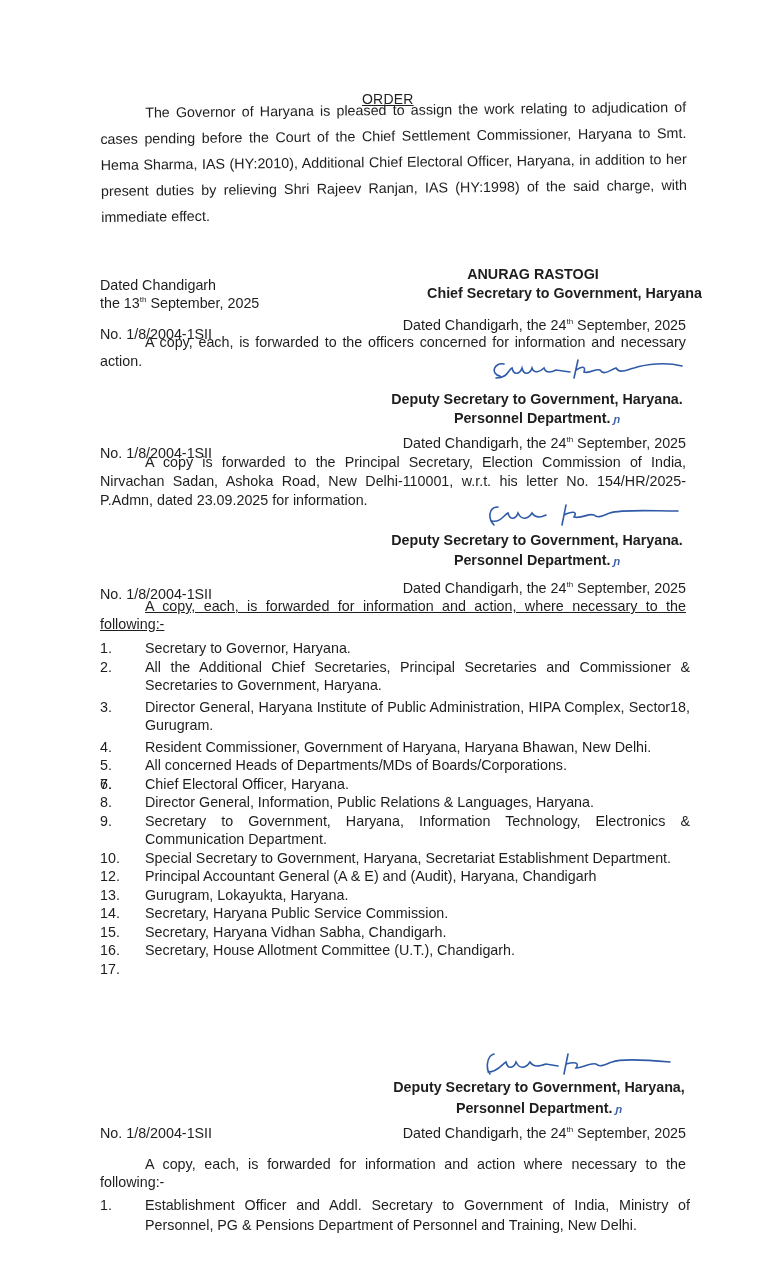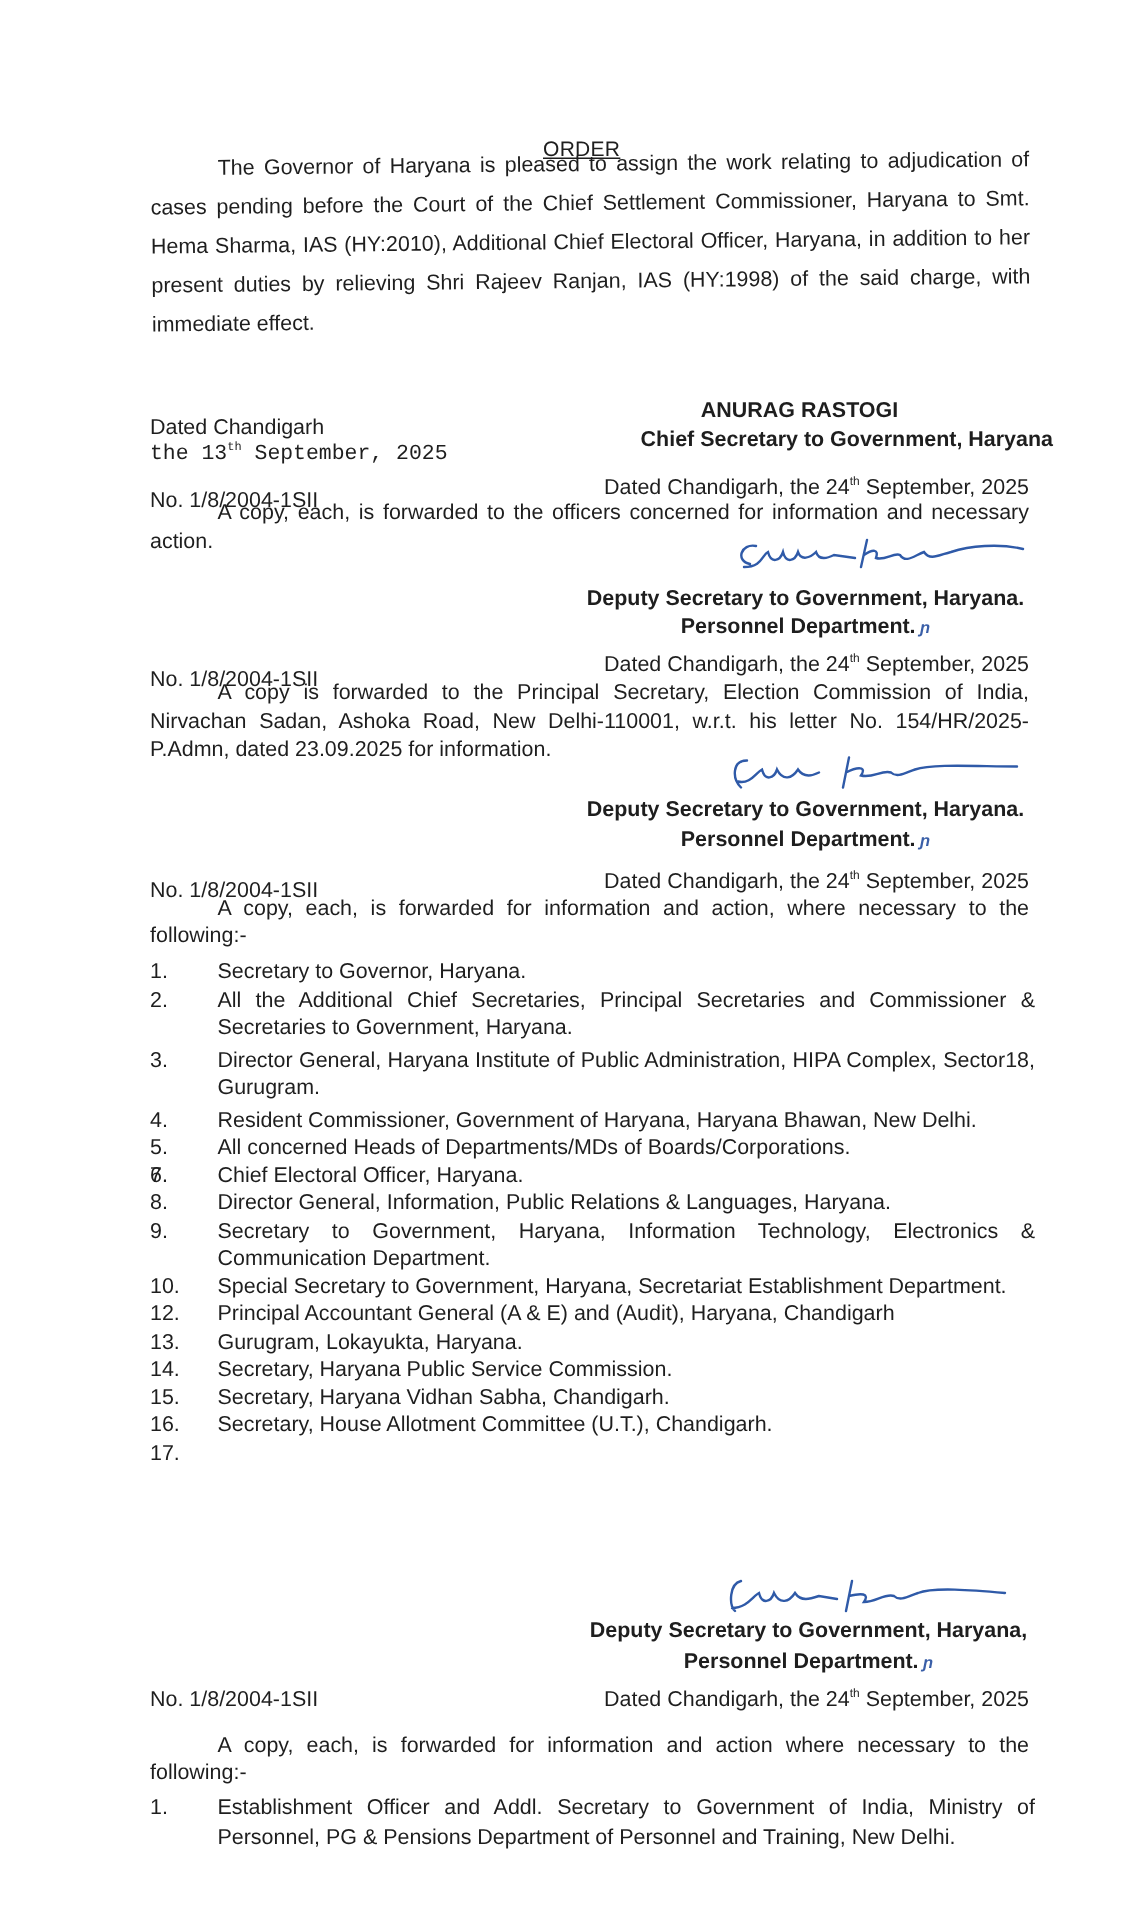--- a/index.html
+++ b/index.html
@@ -28,21 +28,21 @@
 </head>
 <body>
 
 <div class="page">
 
   <div class="abs title">ORDER</div>
 
   <div class="para indent body1">The Governor of Haryana is pleased to assign the work relating to adjudication of cases pending before the Court of the Chief Settlement Commissioner, Haryana to Smt. Hema Sharma, IAS (HY:2010), Additional Chief Electoral Officer, Haryana, in addition to her present duties by relieving Shri Rajeev Ranjan, IAS (HY:1998) of the said charge, with immediate effect.</div>
 
   <div class="abs" style="left:100px; top:260px;">Dated Chandigarh</div>
-  <div class="abs" style="left:100px; top:278px;font-family:Liberation Mono, monospace;"><span>the 13</span><sup>th</sup><span> September, 2025</span></div>
+  <div class="abs" style="left:100px; top:278px;"><span>the 13</span><sup>th</sup><span> September, 2025</span></div>
 
   <div class="right-col" style="top:249px;">ANURAG RASTOGI</div>
   <div class="right-col" style="top:268px; left:396px;text-align:right;">Chief Secretary to Government, Haryana</div>
 
   <div class="no" style="top:309px;">No. 1/8/2004-1SII</div>
   <div class="date-right" style="top:300px;"><span>Dated Chandigarh, the 24</span><sup>th</sup><span> September, 2025</span></div>
   <div class="para indent" style="top:317px; line-height:19px;">A copy, each, is forwarded to the officers concerned for information and necessary action.</div>
   <div class="sig" style="left:486px; top:338px;">
     <svg width="200" height="30" viewBox="0 0 200 30">
       <path d="M14 22 C 4 20, 8 8, 18 10 M10 24 C 22 24, 22 16, 26 14 C 28 22, 34 20, 36 14 C 38 22, 44 20, 46 14 C 48 20, 54 18, 58 14 C 60 20, 66 18, 70 16 L 84 18 M 92 6 L 88 24 M 90 16 C 96 12, 100 12, 98 18 C 104 20, 110 14, 114 16 C 118 22, 124 16, 130 14 C 134 20, 140 16, 148 14 C 160 10, 180 8, 196 12" fill="none" stroke="#2f5aa8" stroke-width="1.6" stroke-linecap="round"></path>
@@ -57,21 +57,21 @@
   <div class="sig" style="left:482px; top:485px;">
     <svg width="200" height="30" viewBox="0 0 200 30">
       <path d="M16 6 C 6 6, 6 18, 12 24 M 10 20 C 18 22, 22 14, 26 12 C 28 20, 34 18, 36 12 C 40 20, 46 18, 50 12 C 54 18, 60 16, 64 14 M 84 4 L 80 24 M 82 14 C 90 10, 96 10, 92 16 C 100 18, 106 12, 112 14 C 116 18, 122 14, 128 12 C 140 8, 170 10, 196 10" fill="none" stroke="#2f5aa8" stroke-width="1.6" stroke-linecap="round"></path>
     </svg>
   </div>
   <div class="right-col" style="top:515px; left:384px; width:306px;">Deputy Secretary to Government, Haryana.</div>
   <div class="right-col" style="top:535px; left:384px; width:306px;"><span>Personnel Department.</span><span class="initial">ɲ</span></div>
 
   <div class="no" style="top:569px;">No. 1/8/2004-1SII</div>
   <div class="date-right" style="top:563px;"><span>Dated Chandigarh, the 24</span><sup>th</sup><span> September, 2025</span></div>
-  <div class="para indent" style="top:581px; line-height:18px;">A copy, each, is forwarded for information and action, where necessary to the following:-</div>
+  <div class="para indent" style="top:581px; line-height:18px;text-decoration:underline;">A copy, each, is forwarded for information and action, where necessary to the following:-</div>
 
   <ol class="list" style="top:623px;">
     <li><span class="num">1.</span><span>Secretary to Governor, Haryana.</span></li>
     <li><span class="num">2.</span><span>All the Additional Chief Secretaries, Principal Secretaries and Commissioner &amp; Secretaries to Government, Haryana.</span></li>
     <li style="margin-top:3px;"><span class="num">3.</span><span>Director General, Haryana Institute of Public Administration, HIPA Complex, Sector18, Gurugram.</span></li>
     <li style="margin-top:3px;"><span class="num">4.</span><span>Resident Commissioner, Government of Haryana, Haryana Bhawan, New Delhi.</span></li>
     <li><span class="num">5.</span><span>All concerned Heads of Departments/MDs of Boards/Corporations.</span></li>
     <li><span class="num">6.</span></li>
     <li><span class="num">7.</span><span>Chief Electoral Officer, Haryana.</span></li>
     <li><span class="num">8.</span><span>Director General, Information, Public Relations &amp; Languages, Haryana.</span></li>

